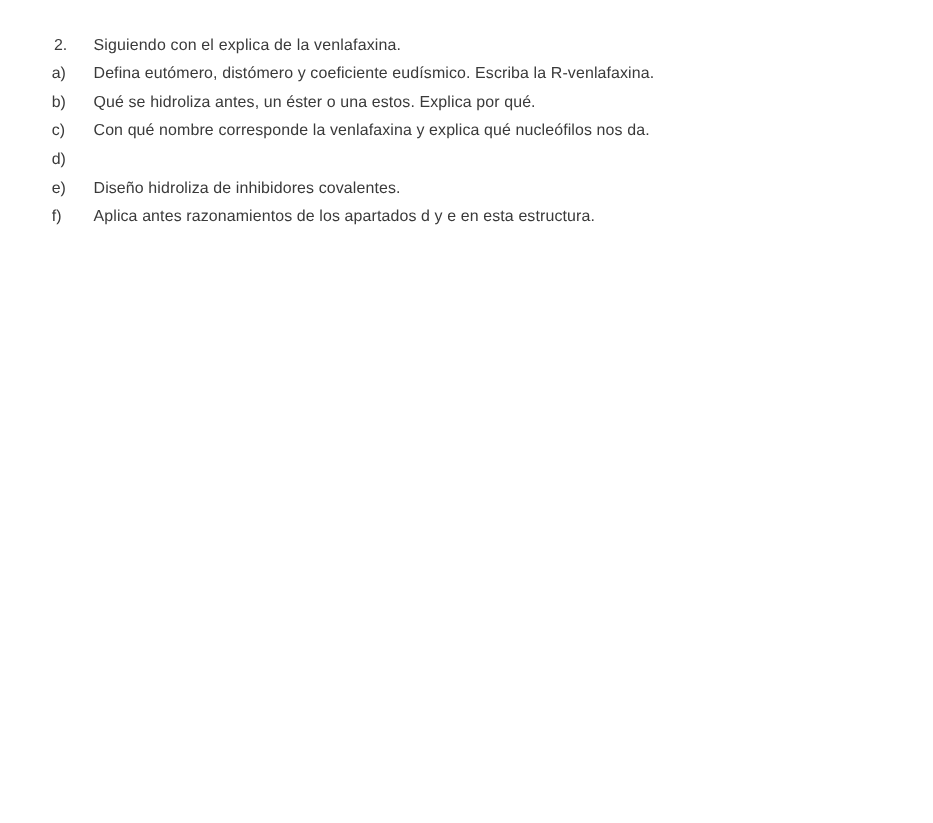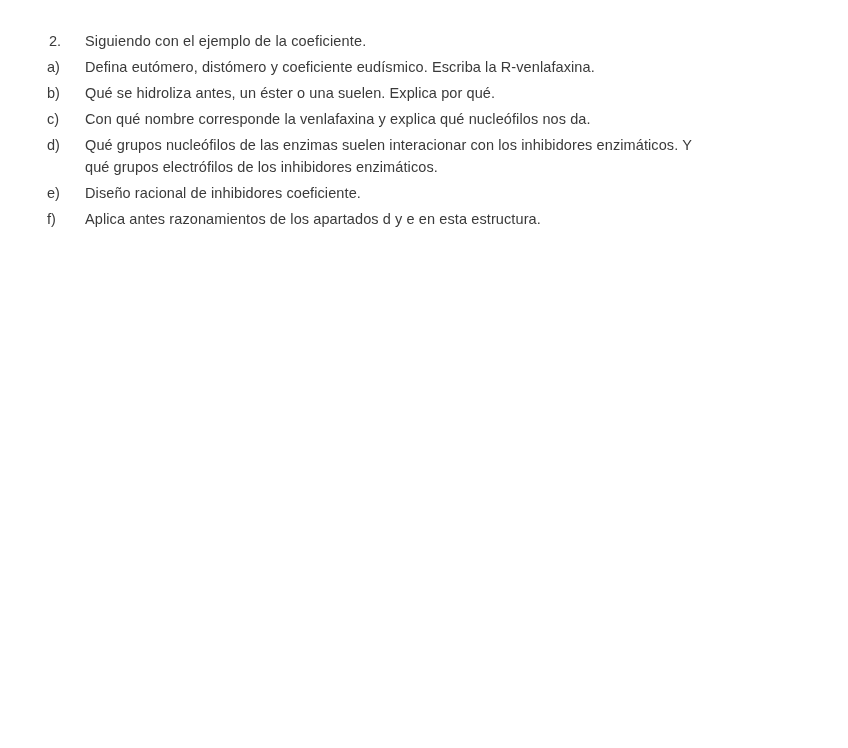--- a/index.html
+++ b/index.html
@@ -68,46 +68,45 @@
   }
 </style>
 </head>
 <body>
 
 <div class="page">
   <div class="content">
 
     <div class="item numbered">
       <div class="marker">2.</div>
-      <div class="text">Siguiendo con el ejemplo de la coeficiente.</div>
+      <div class="text">Siguiendo con el explica de la venlafaxina.</div>
     </div>
 
     <div class="item">
       <div class="marker sub">a)</div>
       <div class="text">Defina eutómero, distómero y coeficiente eudísmico. Escriba la R-venlafaxina.</div>
     </div>
 
     <div class="item">
       <div class="marker sub">b)</div>
-      <div class="text">Qué se hidroliza antes, un éster o una suelen. Explica por qué.</div>
+      <div class="text">Qué se hidroliza antes, un éster o una estos. Explica por qué.</div>
     </div>
 
     <div class="item">
       <div class="marker sub">c)</div>
       <div class="text">Con qué nombre corresponde la venlafaxina y explica qué nucleófilos nos da.</div>
     </div>
 
     <div class="item">
       <div class="marker sub">d)</div>
-      <div class="text wrap">Qué grupos nucleófilos de las enzimas suelen interacionar con los inhibidores enzimáticos. Y qué grupos electrófilos de los inhibidores enzimáticos.</div>
     </div>
 
     <div class="item">
       <div class="marker sub">e)</div>
-      <div class="text">Diseño racional de inhibidores coeficiente.</div>
+      <div class="text">Diseño hidroliza de inhibidores covalentes.</div>
     </div>
 
     <div class="item">
       <div class="marker sub">f)</div>
       <div class="text">Aplica antes razonamientos de los apartados d y e en esta estructura.</div>
     </div>
 
   </div>
 </div>
 

